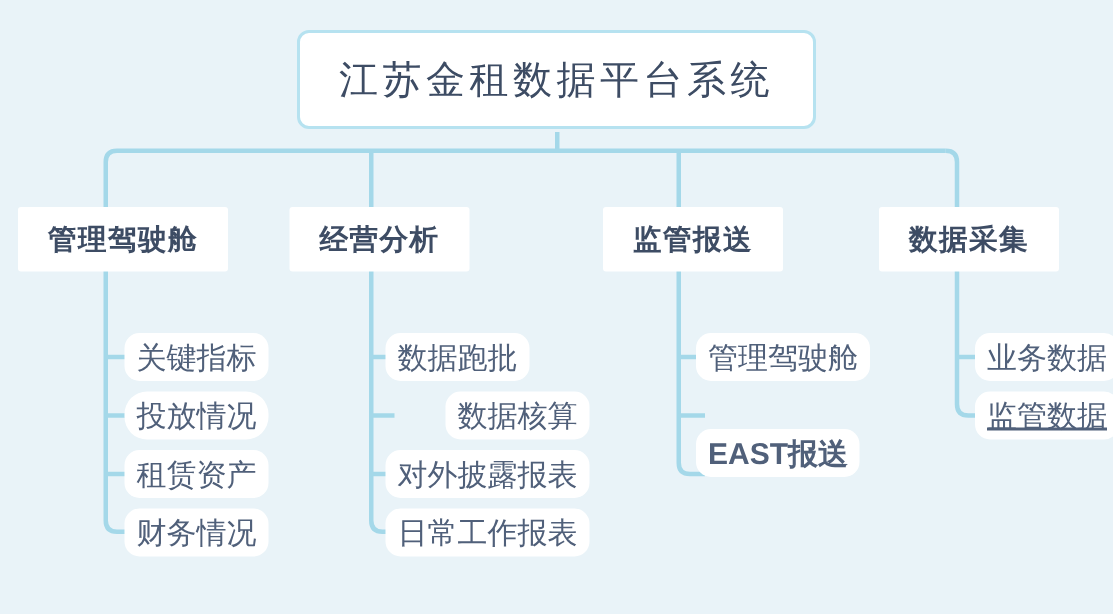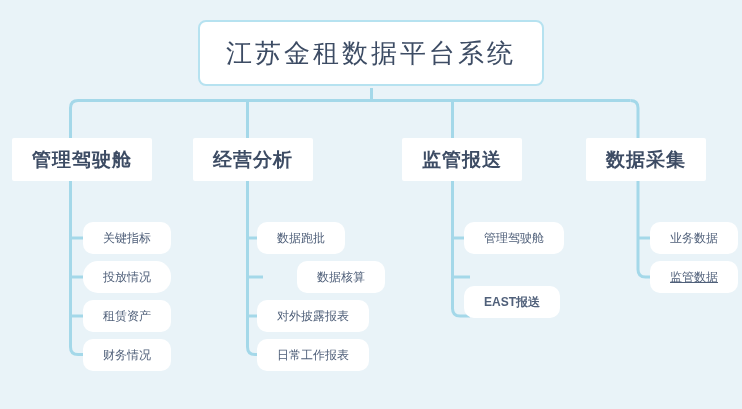--- a/index.html
+++ b/index.html
@@ -56,23 +56,23 @@
     height: 43px;
     padding: 0 20px;
     font-size: 19px;
     font-weight: bold;
     letter-spacing: 1px;
     color: var(--heading-text);
     border-radius: 2px;
   }
   .child-node {
     height: 32px;
-    padding: 0 20px;
+    padding: 0 8px;
     border-radius: 10px;
-    font-size: 12px;
+    font-size: 20px;
     color: var(--child-text);
   }
 </style>
 </head>
 <body>
 
 <div class="canvas">
 
   <svg class="connector" viewBox="0 0 742 409" xmlns="http://www.w3.org/2000/svg">
 

